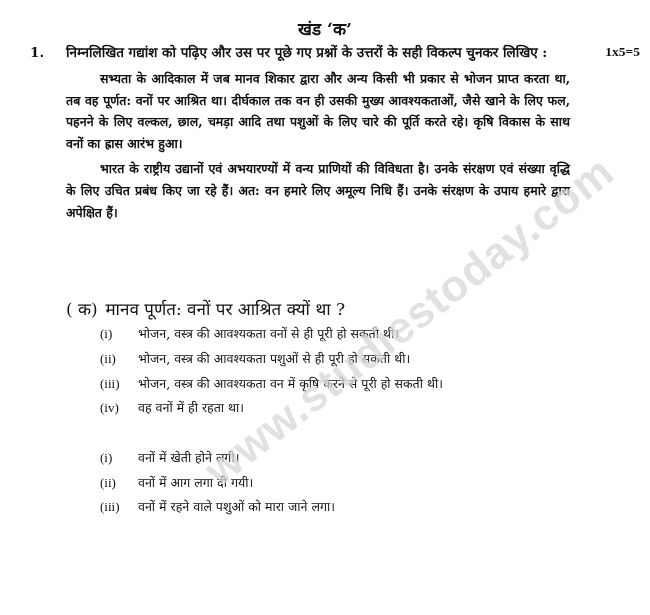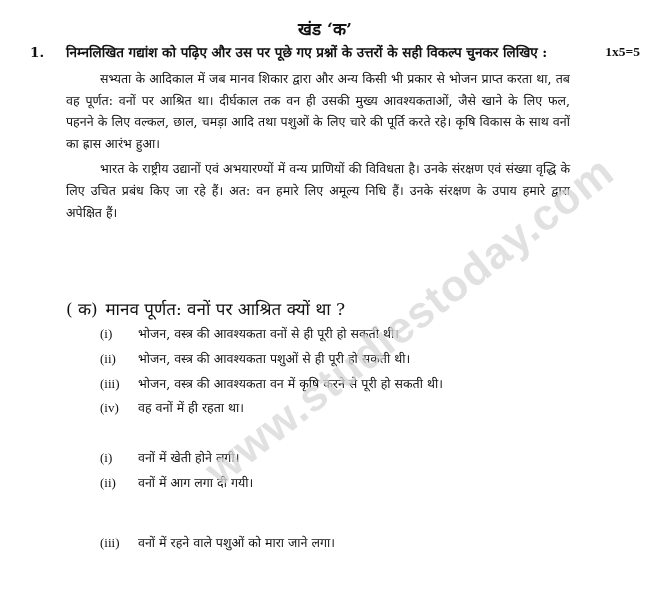--- a/index.html
+++ b/index.html
@@ -62,20 +62,21 @@
       left: 66px;
       top: 52px;
       width: 516px;
       font-size: 12.5px;
       line-height: 21.6px;
     }
     .para {
       margin: 0 12px 4px 0;
       text-indent: 34px;
       text-align: justify;
+      font-weight: bold;
     }
     .subq {
       position: absolute;
       left: 66px;
       font-size: 17px;
       line-height: 20px;
       white-space: nowrap;
     }
     .subq-label {
       display: inline-block;
@@ -150,21 +151,21 @@
   </div>
 
   <div class="opt" style="top:432px;">
     <span class="opt-num">(i)</span>
     <span>वनों में खेती होने लगी।</span>
   </div>
   <div class="opt" style="top:457px;">
     <span class="opt-num">(ii)</span>
     <span>वनों में आग लगा दी गयी।</span>
   </div>
-  <div class="opt" style="top:481px;margin-top:36px;">
+  <div class="opt" style="top:481px;">
     <span class="opt-num">(iii)</span>
     <span>वनों में रहने वाले पशुओं को मारा जाने लगा।</span>
   </div>
 
   <div class="subq" style="top:506px; top:505px;"></div>
 
   <div class="subq" style="top:506px;"></div>
 
   <div class="subq" style="top:509px;">
   </div>

